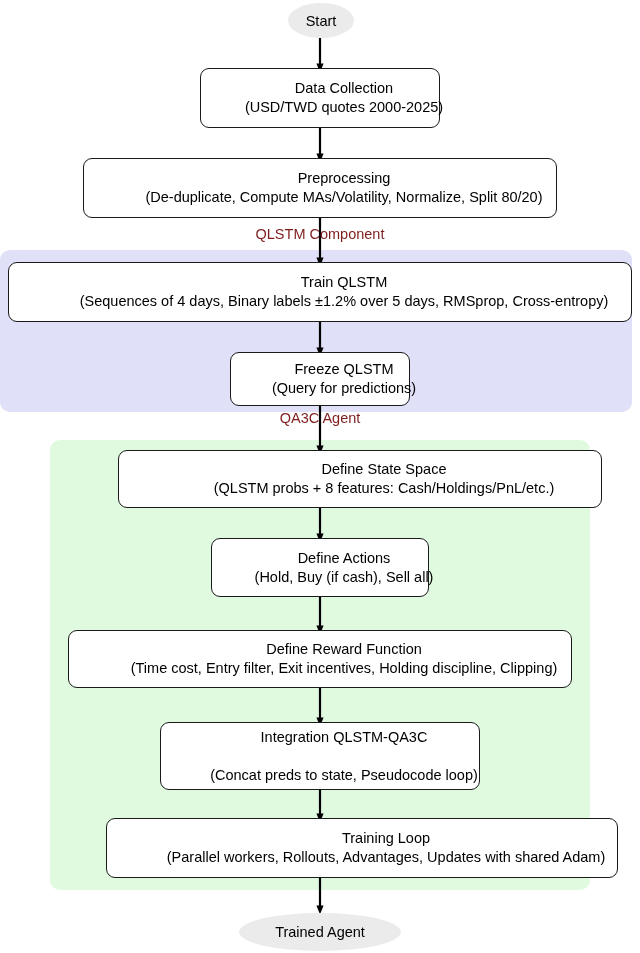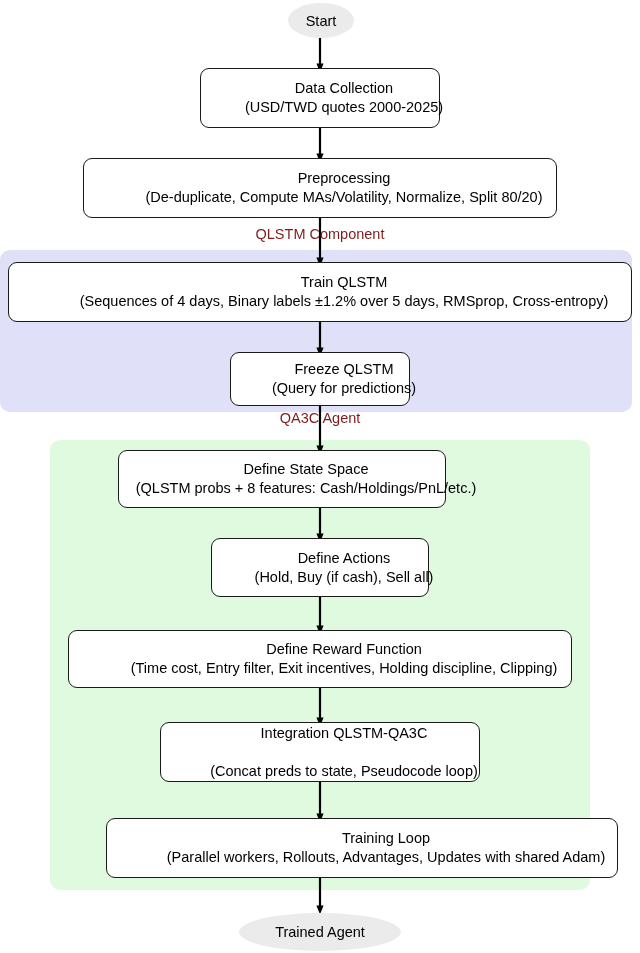--- a/index.html
+++ b/index.html
@@ -132,36 +132,36 @@
     <span class="l2">(Sequences of 4 days, Binary labels ±1.2% over 5 days, RMSprop, Cross-entropy)</span>
   </div>
 
   <div class="node" id="n-freeze-qlstm" style="left:230px; top:352px; width:180px; height:54px;">
     <span class="l1">Freeze QLSTM</span>
     <span class="l2">(Query for predictions)</span>
   </div>
 
   <div class="edge-label" id="lbl-qa3c" style="left:0px; top:410px; width:640px;">QA3C Agent</div>
 
-  <div class="node" id="n-define-state" style="left:118px; top:450px; width:328px; height:58px;">
+  <div class="node" id="n-define-state" style="left:118px; top:450px; width:484px; height:58px;">
     <span class="l1">Define State Space</span>
     <span class="l2">(QLSTM probs + 8 features: Cash/Holdings/PnL/etc.)</span>
   </div>
 
   <div class="node" id="n-define-reward" style="left:68px; top:630px; width:504px; height:58px;">
     <span class="l1">Define Reward Function</span>
     <span class="l2">(Time cost, Entry filter, Exit incentives, Holding discipline, Clipping)</span>
   </div>
 
   <div class="node" id="n-define-actions" style="left:211px; top:538px; width:218px; height:59px;">
     <span class="l1">Define Actions</span>
     <span class="l2">(Hold, Buy (if cash), Sell all)</span>
   </div>
 
-  <div class="node" id="n-integration" style="left:160px; top:722px; width:320px; height:60px;gap:19px;">
+  <div class="node" id="n-integration" style="left:160px; top:722px; width:320px; height:68px;gap:19px;">
     <span class="l1">Integration QLSTM-QA3C</span>
     <span class="l2">(Concat preds to state, Pseudocode loop)</span>
   </div>
 
   <div class="node" id="n-training-loop" style="left:64px; top:818px; width:512px; height:60px;margin-left:42px;">
     <span class="l1">Training Loop</span>
     <span class="l2">(Parallel workers, Rollouts, Advantages, Updates with shared Adam)</span>
   </div>
 
   <div class="terminal" id="n-trained-agent" style="left:239px; top:913px; width:162px; height:38px;">

